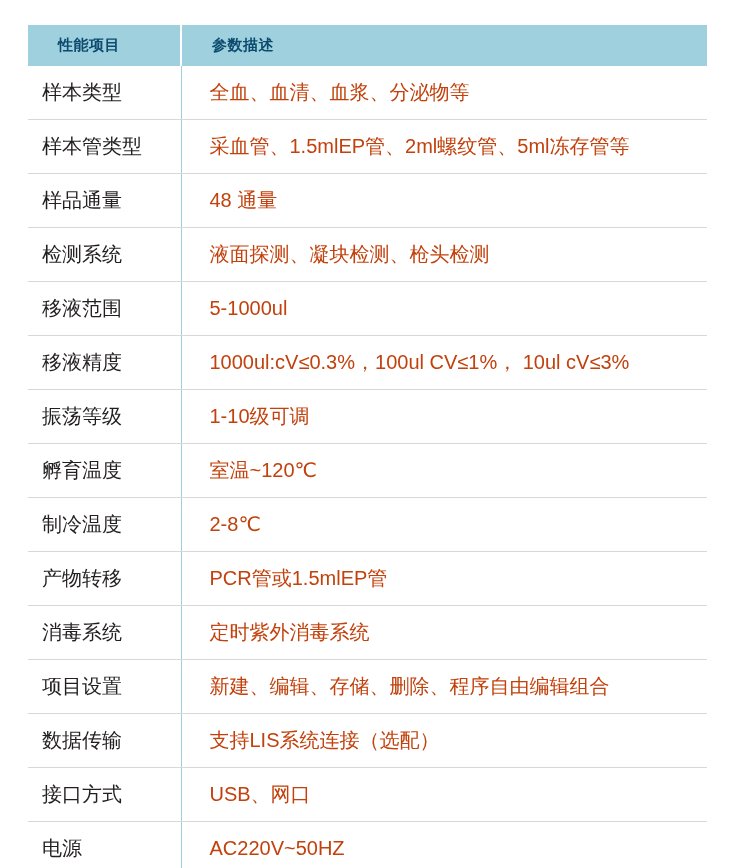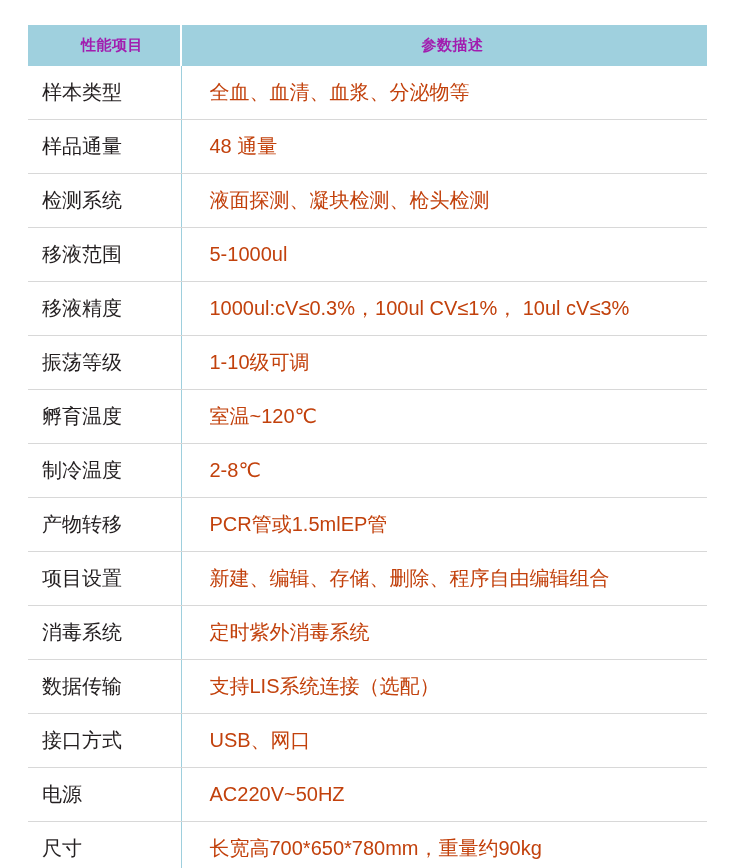--- a/index.html
+++ b/index.html
@@ -23,24 +23,24 @@
   table.spec {
     width: 100%;
     border-collapse: collapse;
     table-layout: fixed;
   }
   table.spec col.c1 { width: 153px; }
   table.spec col.c2 { width: auto; }
 
   table.spec thead th {
     background: #9fd0de;
-    color: #a21caf;
+    color: #0c4a6e;
     font-size: 15px;
     font-weight: bold;
-    text-align: center;
+    text-align: left;
     padding: 11px 14px 11px 30px;
     border: none;
     letter-spacing: 0.5px;
   }
   table.spec thead th.h1 {
     border-right: 2px solid #ffffff;
   }
   table.spec tbody td {
     font-size: 20px;
     padding: 13px 14px 13px 14px;
@@ -75,20 +75,24 @@
         <th class="h1">性能项目</th>
         <th class="h2">参数描述</th>
       </tr>
     </thead>
     <tbody>
       <tr>
         <td class="k">样本类型</td>
         <td class="v">全血、血清、血浆、分泌物等</td>
       </tr>
       <tr>
+        <td class="k">样本管类型</td>
+        <td class="v">采血管、1.5mlEP管、2ml螺纹管、5ml冻存管等</td>
+      </tr>
+      <tr>
         <td class="k">样品通量</td>
         <td class="v">48 通量</td>
       </tr>
       <tr>
         <td class="k">检测系统</td>
         <td class="v">液面探测、凝块检测、枪头检测</td>
       </tr>
       <tr>
         <td class="k">移液范围</td>
         <td class="v">5-1000ul</td>
@@ -107,26 +111,26 @@
       </tr>
       <tr>
         <td class="k">制冷温度</td>
         <td class="v">2-8℃</td>
       </tr>
       <tr>
         <td class="k">产物转移</td>
         <td class="v">PCR管或1.5mlEP管</td>
       </tr>
       <tr>
+        <td class="k">消毒系统</td>
+        <td class="v">定时紫外消毒系统</td>
+      </tr>
+      <tr>
         <td class="k">项目设置</td>
         <td class="v">新建、编辑、存储、删除、程序自由编辑组合</td>
-      </tr>
-      <tr>
-        <td class="k">消毒系统</td>
-        <td class="v">定时紫外消毒系统</td>
       </tr>
       <tr>
         <td class="k">数据传输</td>
         <td class="v">支持LIS系统连接（选配）</td>
       </tr>
       <tr>
         <td class="k">接口方式</td>
         <td class="v">USB、网口</td>
       </tr>
       <tr>

